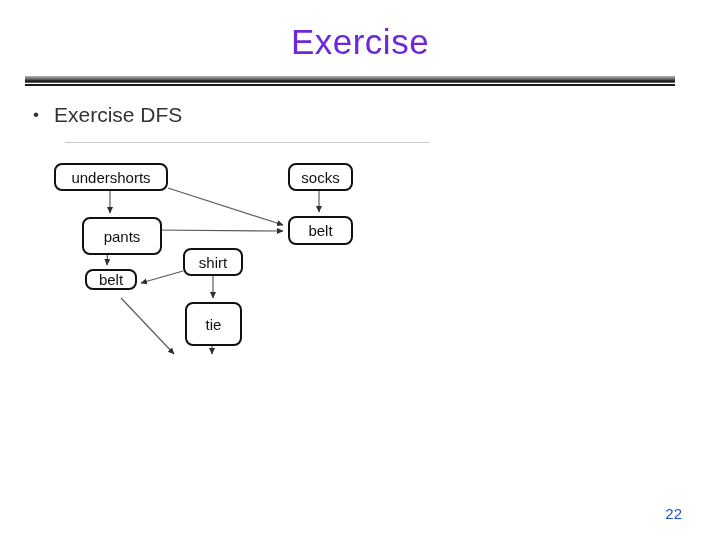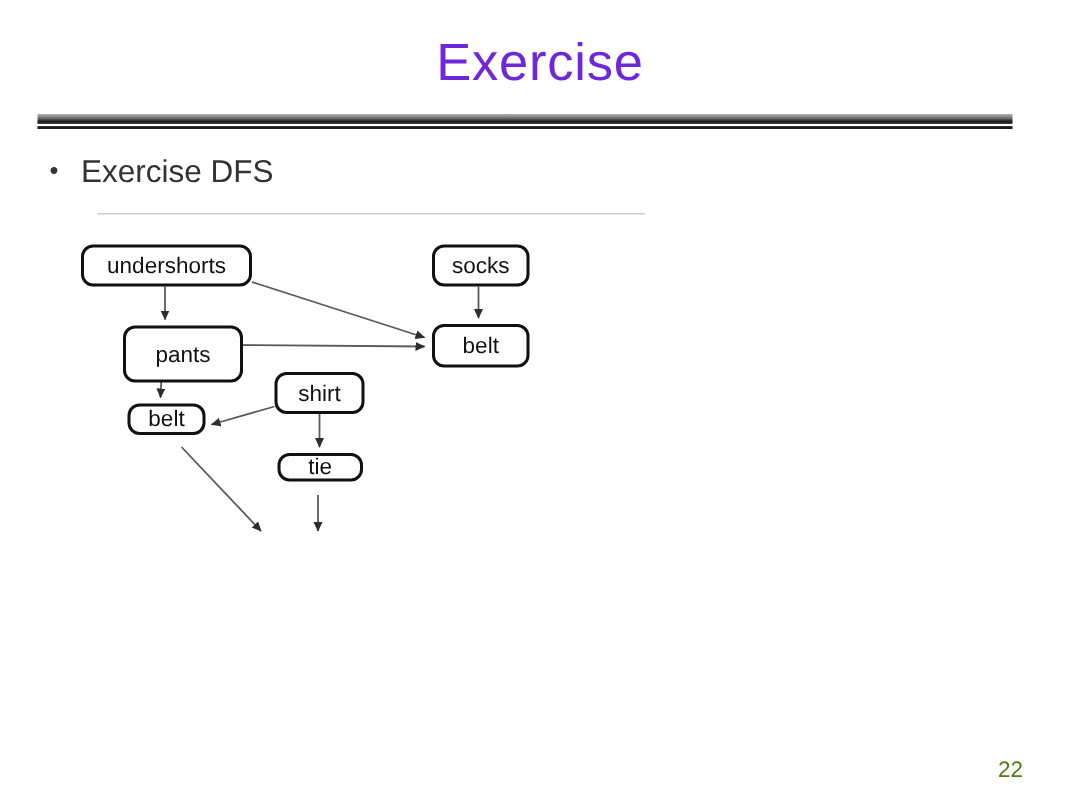--- a/index.html
+++ b/index.html
@@ -71,21 +71,21 @@
     display: flex;
     align-items: center;
     justify-content: center;
     font-size: 15px;
     color: #111111;
   }
   .page-number {
     position: absolute;
     top: 505px; right: 38px;
     font-size: 15px;
-    color: #4d7c0f;
+    color: #1d4ed8;
   }
 </style>
 </head>
 <body>
 
 <div id="slide">
 
   <div class="slide-title">Exercise</div>
 
   <div class="divider"></div>
@@ -114,18 +114,18 @@
         <line x1="212" y1="330" x2="212" y2="354" marker-end="url(#arrowhead)"></line>
         <line x1="121" y1="298" x2="174" y2="354" marker-end="url(#arrowhead)"></line>
       </svg>
 
   <div class="node" style="left: 54px; top: 163px; width: 114px; height: 28px;">undershorts</div>
       <div class="node" style="left: 288px; top: 163px; width: 65px; height: 28px;">socks</div>
       <div class="node" style="left: 82px; top: 217px; width: 80px; height: 38px;">pants</div>
       <div class="node" style="left: 288px; top: 216px; width: 65px; height: 29px;">belt</div>
       <div class="node" style="left: 183px; top: 248px; width: 60px; height: 28px;">shirt</div>
       <div class="node" style="left: 85px; top: 269px; width: 52px; height: 21px;">belt</div>
-      <div class="node" style="left: 185px; top: 302px; width: 57px; height: 19px;">tie</div>
+      <div class="node" style="left: 185px; top: 302px; width: 57px; height: 44px;">tie</div>
     </div>
 
   <div class="page-number">22</div>
 
 </div>
 
 </body></html>

